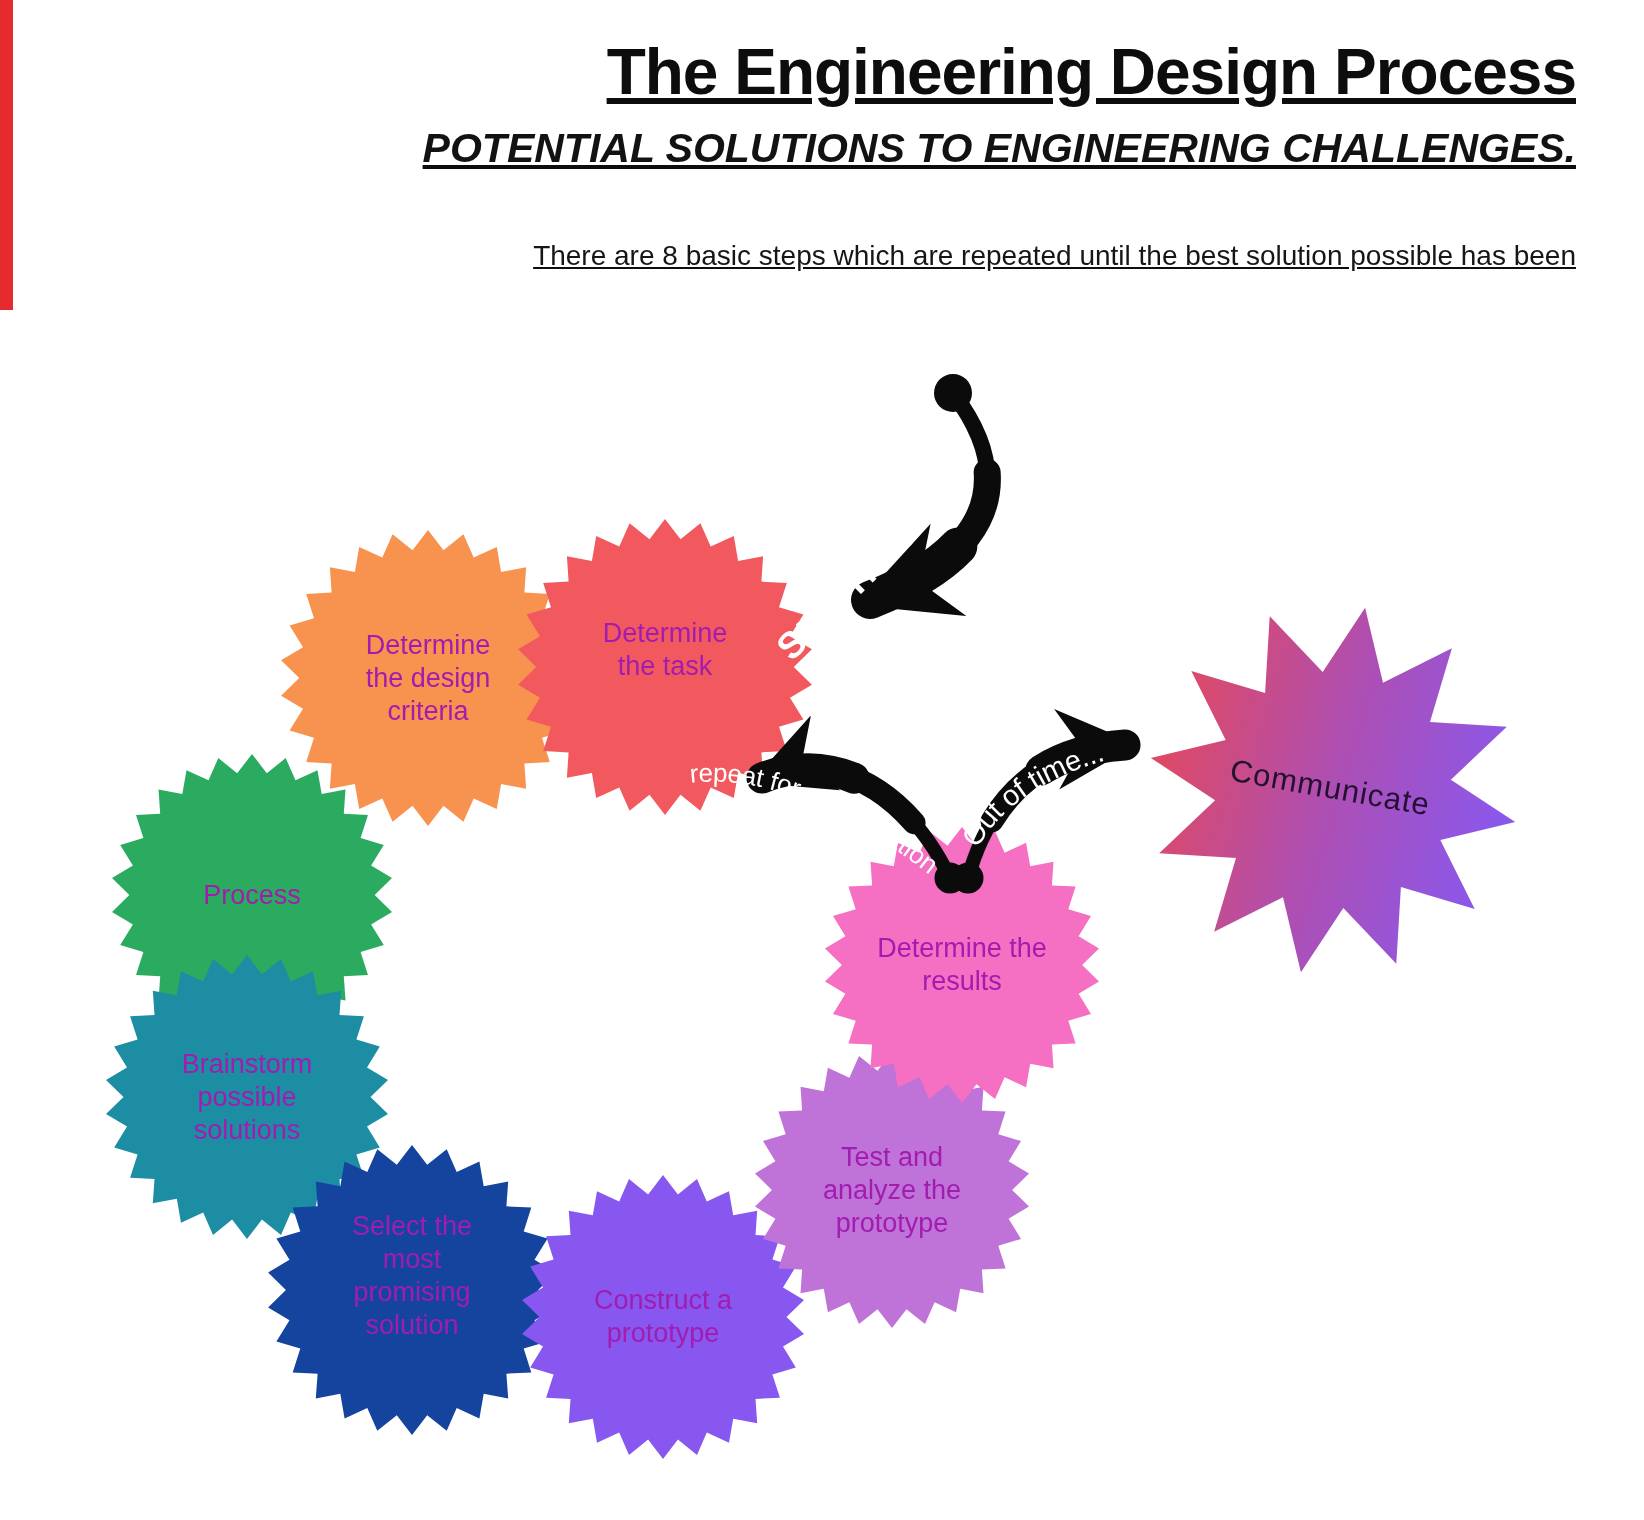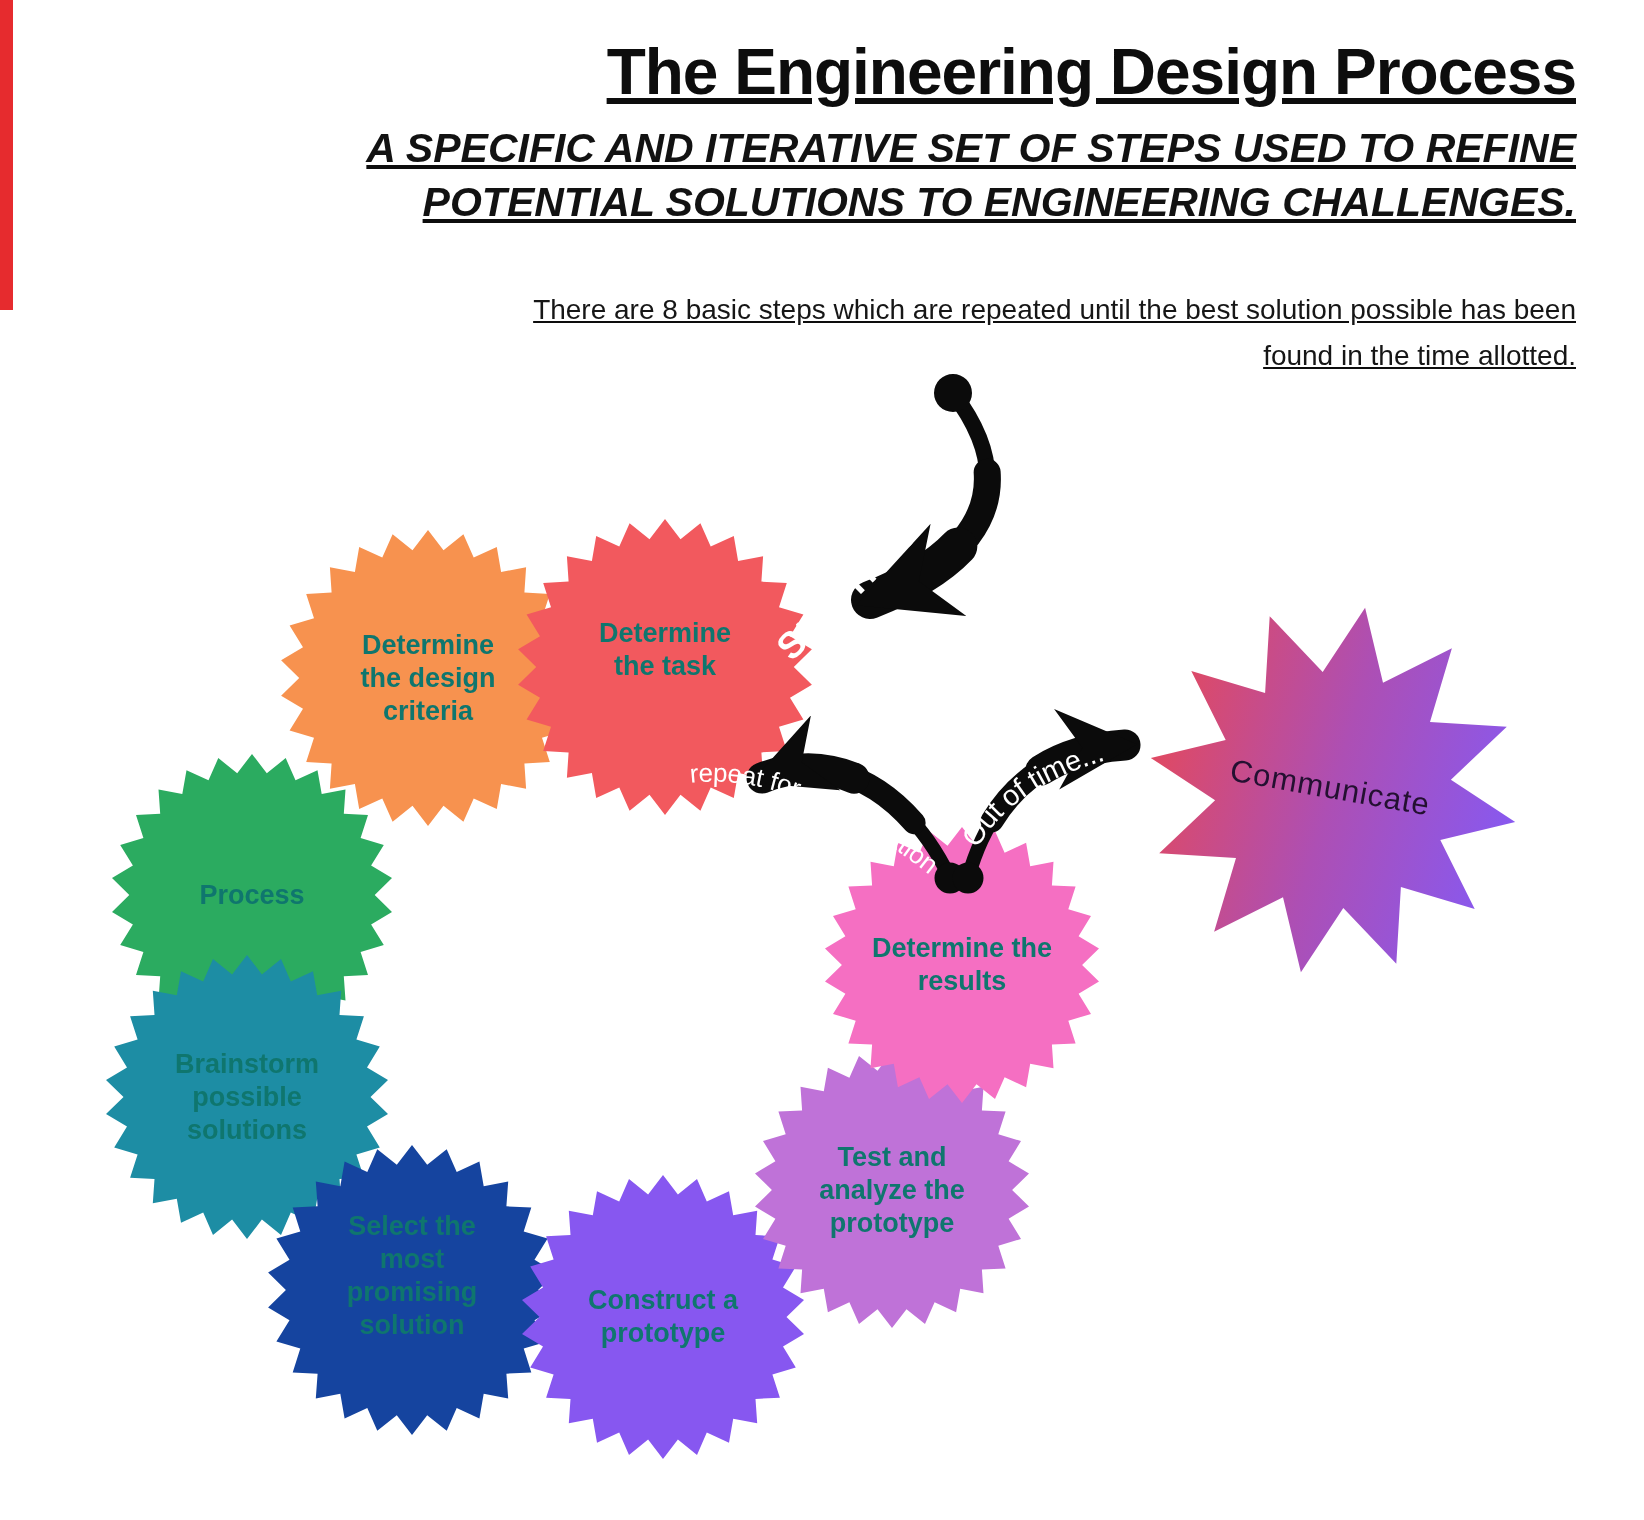--- a/index.html
+++ b/index.html
@@ -30,23 +30,22 @@
     font-size:28px;line-height:1.62;font-weight:400;color:#161616;
   }
   
   svg.diagram{position:absolute;left:0;top:0;width:1644px;height:1520px;}
   .burst-label{
     position:absolute;
     transform:translate(-50%,-50%);
     text-align:center;
     white-space:pre-line;
     font-size:27px;line-height:1.22;
-    color:#0f766e;
+    color:#a21caf;
     pointer-events:none;
-    font-weight:bold;
   }
   .communicate-label{
     position:absolute;
     transform:translate(-50%,-50%) rotate(10deg);
     text-align:center;
     font-size:31px;letter-spacing:1px;
     color:#241031;
     pointer-events:none;
   }
   .arrow-label{
@@ -56,26 +55,24 @@
   .arrow-label.light{font-weight:400;}
 </style>
 </head>
 <body>
 
 <div id="canvas">
 
   <div class="header">
     <h1 class="title">The Engineering Design Process</h1>
     <div class="subtitle">
-      <div>A SPECIFIC AND ITERATIVE SET OF STEPS USED TO REFINE</div>
       <div>POTENTIAL SOLUTIONS TO ENGINEERING CHALLENGES.</div>
     </div>
     <div class="intro">
       <div>There are 8 basic steps which are repeated until the best solution possible has been</div>
-      <div>found in the time allotted.</div>
     </div>
   </div>
 
   <svg class="diagram" viewBox="0 0 1644 1520">
     <defs>
       <linearGradient id="comm-grad" x1="0" y1="0.35" x2="1" y2="0.65">
         <stop offset="0" stop-color="#e2495f"></stop>
         <stop offset="0.5" stop-color="#ad4fb4"></stop>
         <stop offset="1" stop-color="#8659f2"></stop>
       </linearGradient>

